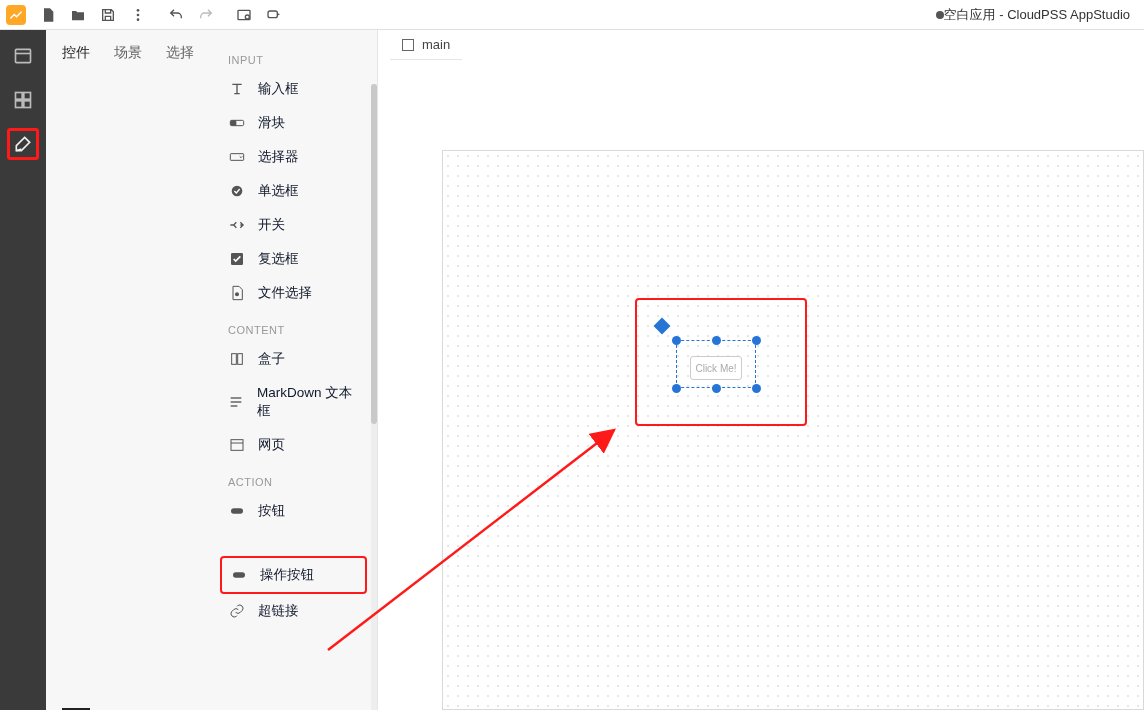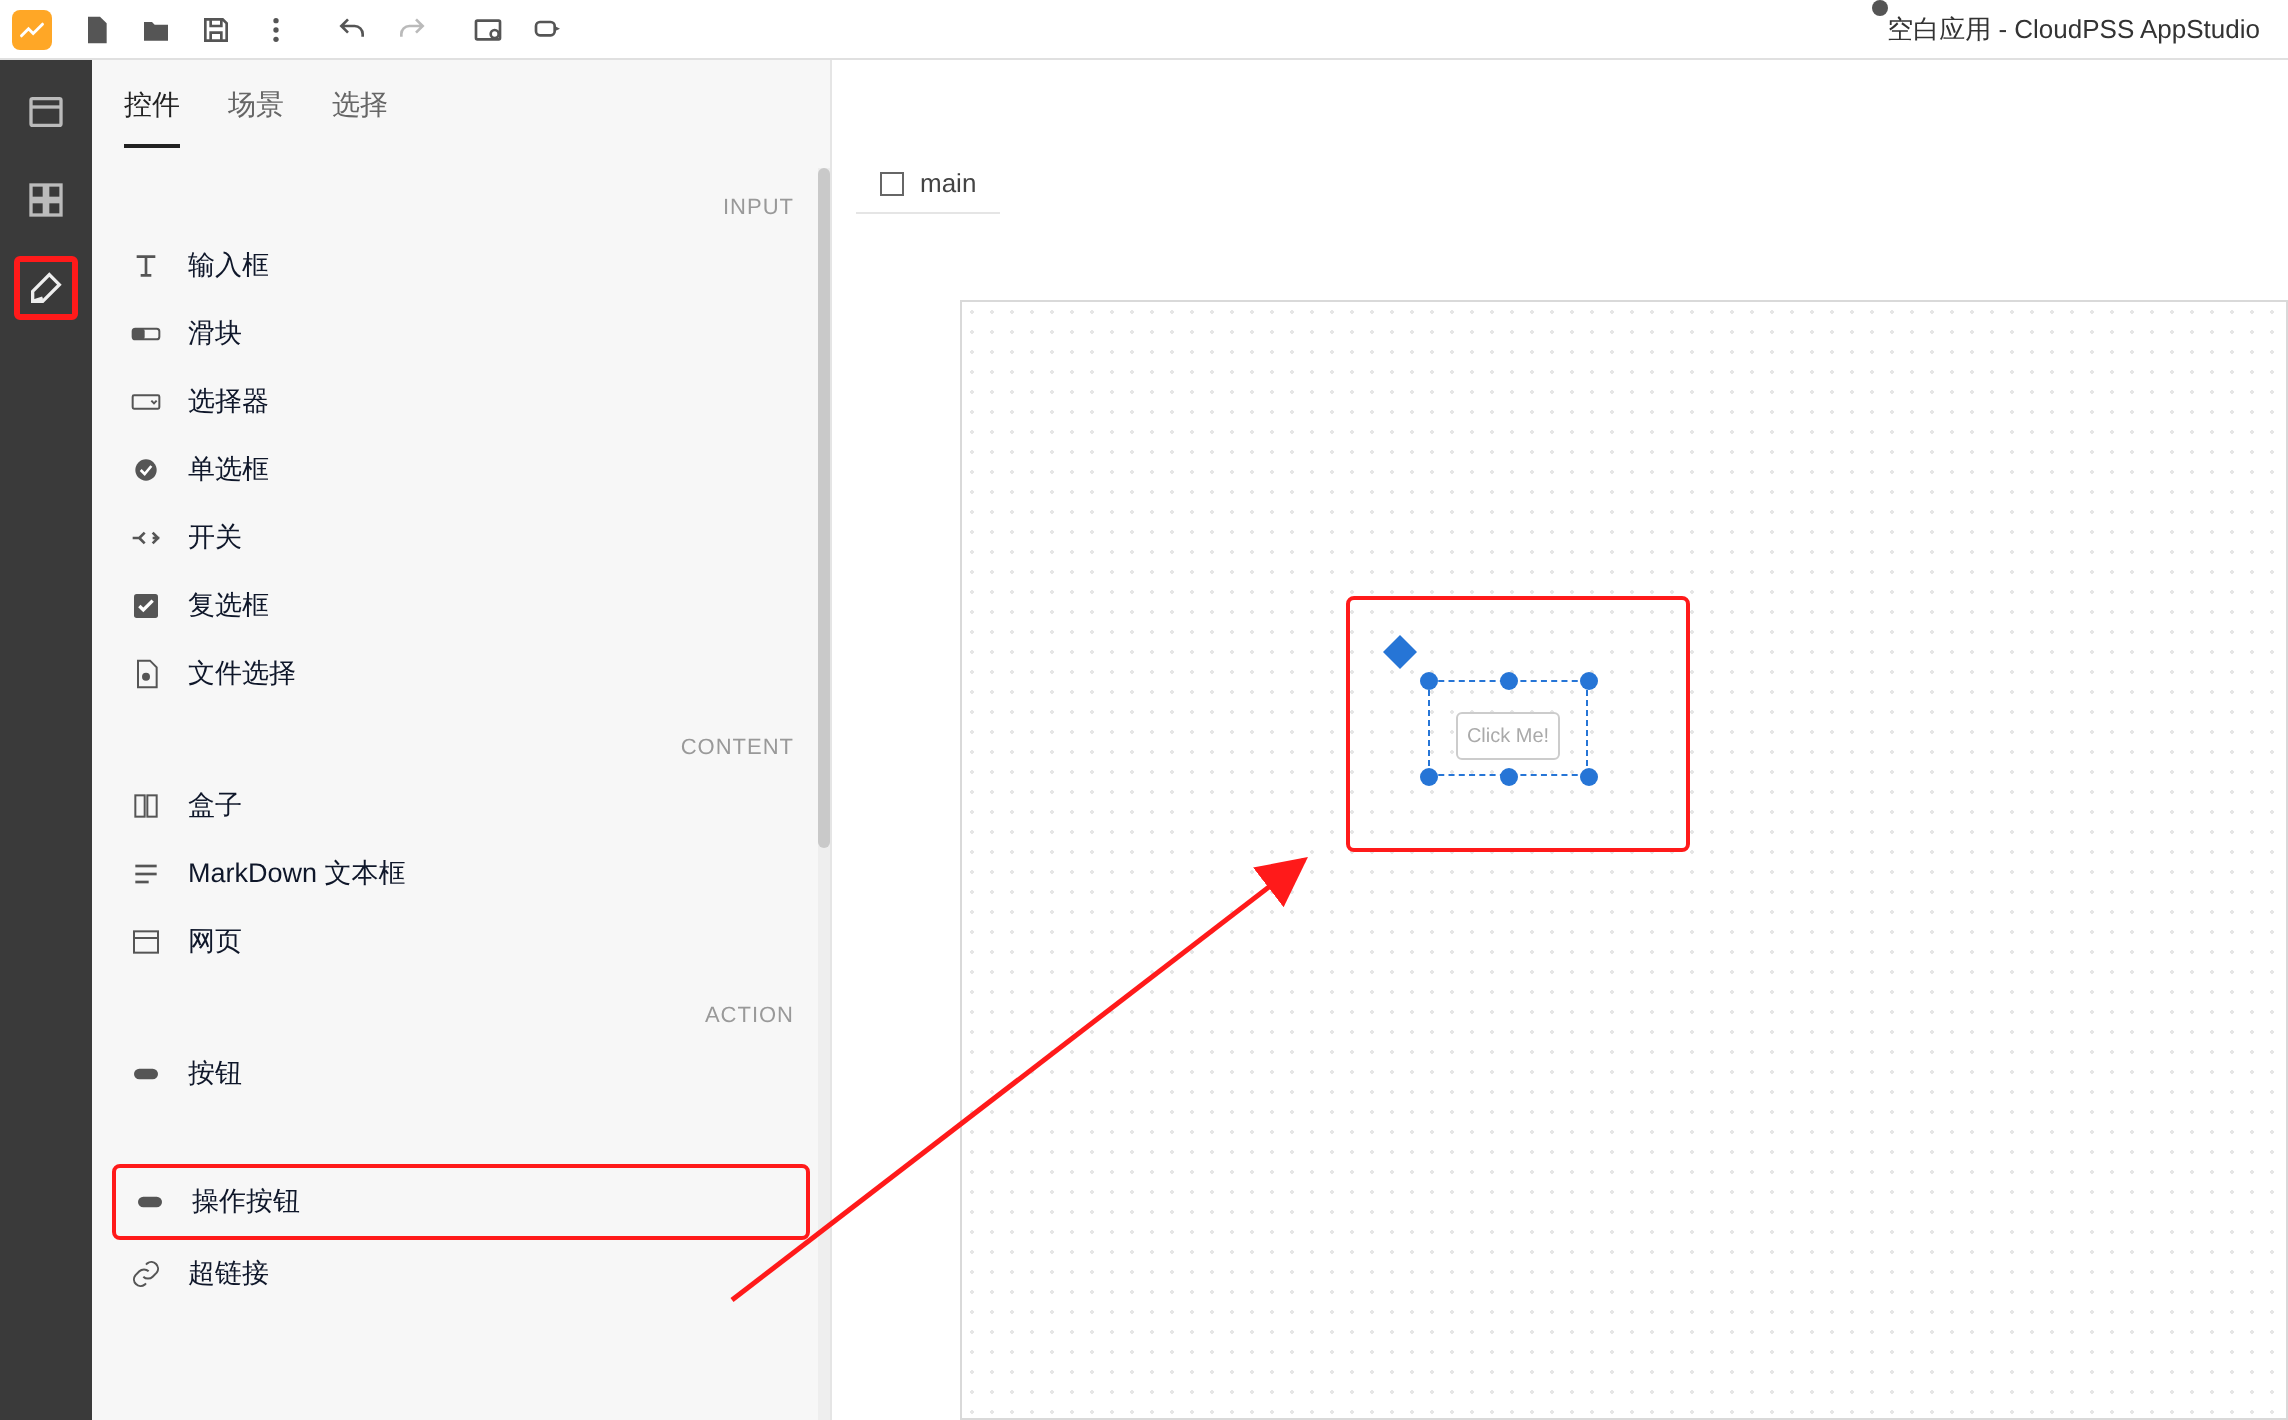--- a/index.html
+++ b/index.html
@@ -2,39 +2,39 @@
 <html><head>
 <meta charset="utf-8">
 <style>
 * { box-sizing: border-box; margin: 0; padding: 0; font-family: "Microsoft YaHei", Arial, sans-serif; }
 html, body { width: 1144px; height: 710px; overflow: hidden; background: #fff; }
 .toolbar { height: 30px; background: #fff; display: flex; align-items: center; padding: 0 6px; border-bottom: 1px solid #e0e0e0; position: relative; }
 .toolbar .logo { width: 20px; height: 20px; background: #ffa726; border-radius: 4px; display: flex; align-items: center; justify-content: center; margin-right: 10px; }
 .toolbar .logo svg { width: 14px; height: 14px; }
 .toolbar .tb-icon { width: 24px; height: 24px; display: flex; align-items: center; justify-content: center; color: #555; cursor: pointer; margin-right: 6px; }
 .toolbar .tb-sep { width: 8px; }
-.toolbar .title { position: absolute; right: 14px; top: 0; height: 30px; line-height: 30px; font-size: 13px; color: #333; display: flex; gap: 0; }
+.toolbar .title { position: absolute; right: 14px; top: 0; height: 30px; line-height: 30px; font-size: 13px; color: #333; display: flex; align-items: center; gap: 0; }
 .toolbar .title .dot { width: 8px; height: 8px; border-radius: 50%; background: #555; display: inline-block; }
 .body { display: flex; height: calc(710px - 30px); }
 .activitybar { width: 46px; background: #3a3a3a; display: flex; flex-direction: column; align-items: center; padding-top: 10px; gap: 12px; }
 .activitybar .act-item { width: 32px; height: 32px; display: flex; align-items: center; justify-content: center; color: #ccc; cursor: pointer; border-radius: 3px; }
 .activitybar .act-item.highlighted { border: 3px solid #ff1a1a; }
-.panel { width: 370px; background: #f7f7f7; border-right: 1px solid #e5e5e5; display: flex; flex-direction: column; position: relative; text-align: right; }
+.panel { width: 332px; background: #f7f7f7; border-right: 1px solid #e5e5e5; display: flex; flex-direction: row; position: relative; }
 .panel .tabs { display: flex; gap: 24px; padding: 14px 16px 0 16px; font-size: 14px; color: #666; }
 .panel .tabs .tab { padding-bottom: 10px; cursor: pointer; }
 .panel .tabs .tab.active { color: #222; border-bottom: 2px solid #222; font-weight: 500; }
 .panel .scroll { overflow-y: auto; flex: 1; padding: 10px 10px 20px 10px; }
 .panel .section-hdr { font-size: 11px; color: #999; letter-spacing: 0.5px; padding: 14px 8px 6px 8px; }
 .panel .item { display: flex; align-items: center; gap: 12px; padding: 8px 8px; font-size: 13.5px; color: #0f172a; cursor: pointer; border-radius: 2px; }
 .panel .item .icn { width: 18px; height: 18px; display: flex; align-items: center; justify-content: center; color: #555; }
 .panel .item.highlighted { border: 2px solid #ff1a1a; border-radius: 4px; margin-top: 28px; }
 .panel .scrollbar-fake { position: absolute; right: 0; top: 54px; bottom: 0; width: 6px; background: #eee; }
 .panel .scrollbar-fake .thumb { position: absolute; top: 0; width: 6px; height: 340px; background: #c9c9c9; border-radius: 3px; }
 .canvas-area { flex: 1; position: relative; background: #fff; }
-.canvas-tab { position: absolute; top: 0; left: 12px; height: 30px; display: flex; align-items: center; gap: 8px; padding: 0 12px; font-size: 13px; color: #444; border-bottom: 1px solid #e5e5e5; margin-top: 47px; }
+.canvas-tab { position: absolute; top: 0; left: 12px; height: 30px; display: flex; align-items: center; gap: 8px; padding: 0 12px; font-size: 13px; color: #444; border-bottom: 1px solid #e5e5e5; }
 .canvas-tab .sq { width: 12px; height: 12px; border: 1.5px solid #666; display: inline-block; }
 .artboard { position: absolute; top: 120px; left: 64px; right: 0; bottom: 0; border: 1px solid #d9d9d9; background: #fff; background-image: radial-gradient(#e6e6e6 1px, transparent 1px); background-size: 10px 10px; }
 .highlight-box { position: absolute; border: 2px solid #ff1a1a; border-radius: 4px; pointer-events: none; }
 .widget-sel { position: absolute; }
 .widget-sel .sel-rect { position: absolute; border: 1.5px dashed #2675d6; }
 .widget-sel .h { position: absolute; width: 9px; height: 9px; background: #2675d6; border-radius: 50%; }
 .widget-sel .diamond { position: absolute; width: 12px; height: 12px; background: #2675d6; transform: rotate(45deg); }
 .widget-sel .btn { position: absolute; border: 1px solid #ccc; background: #fff; font-size: 10px; color: #aaa; display: flex; align-items: center; justify-content: center; border-radius: 3px; cursor: pointer; }
 .arrow-svg { position: absolute; pointer-events: none; }
 svg { display: block; }

